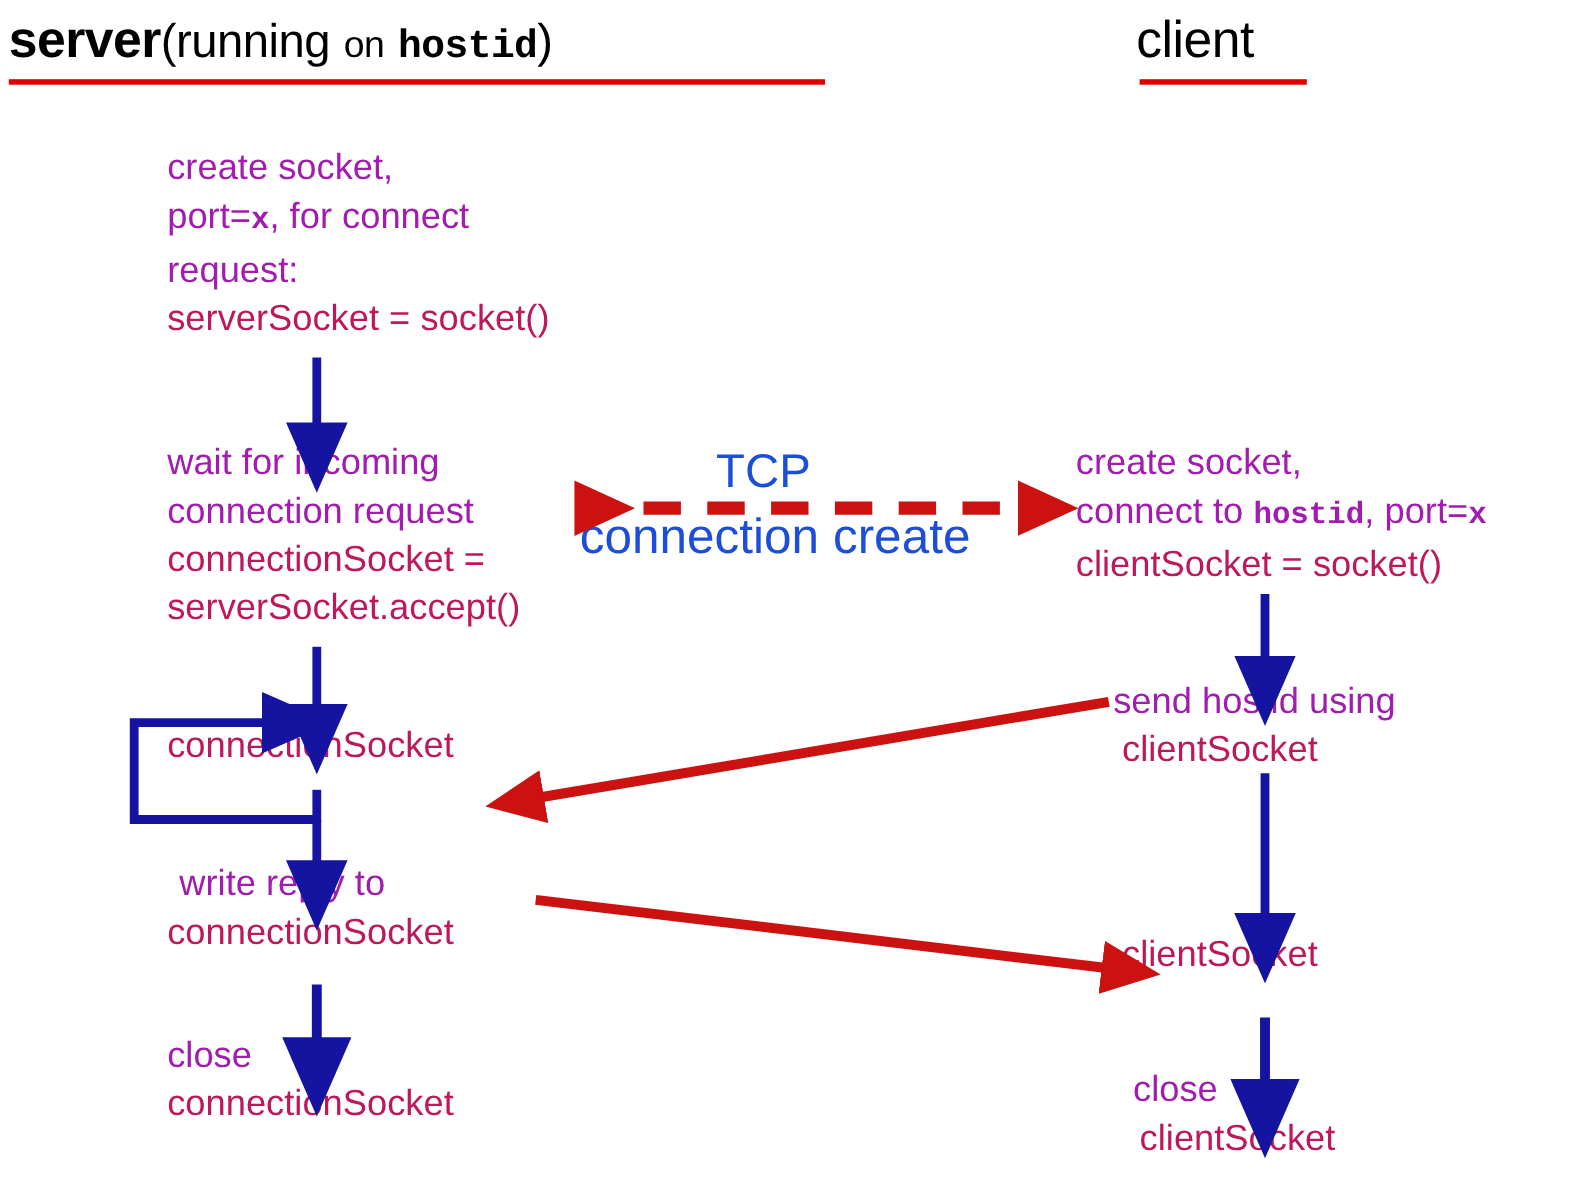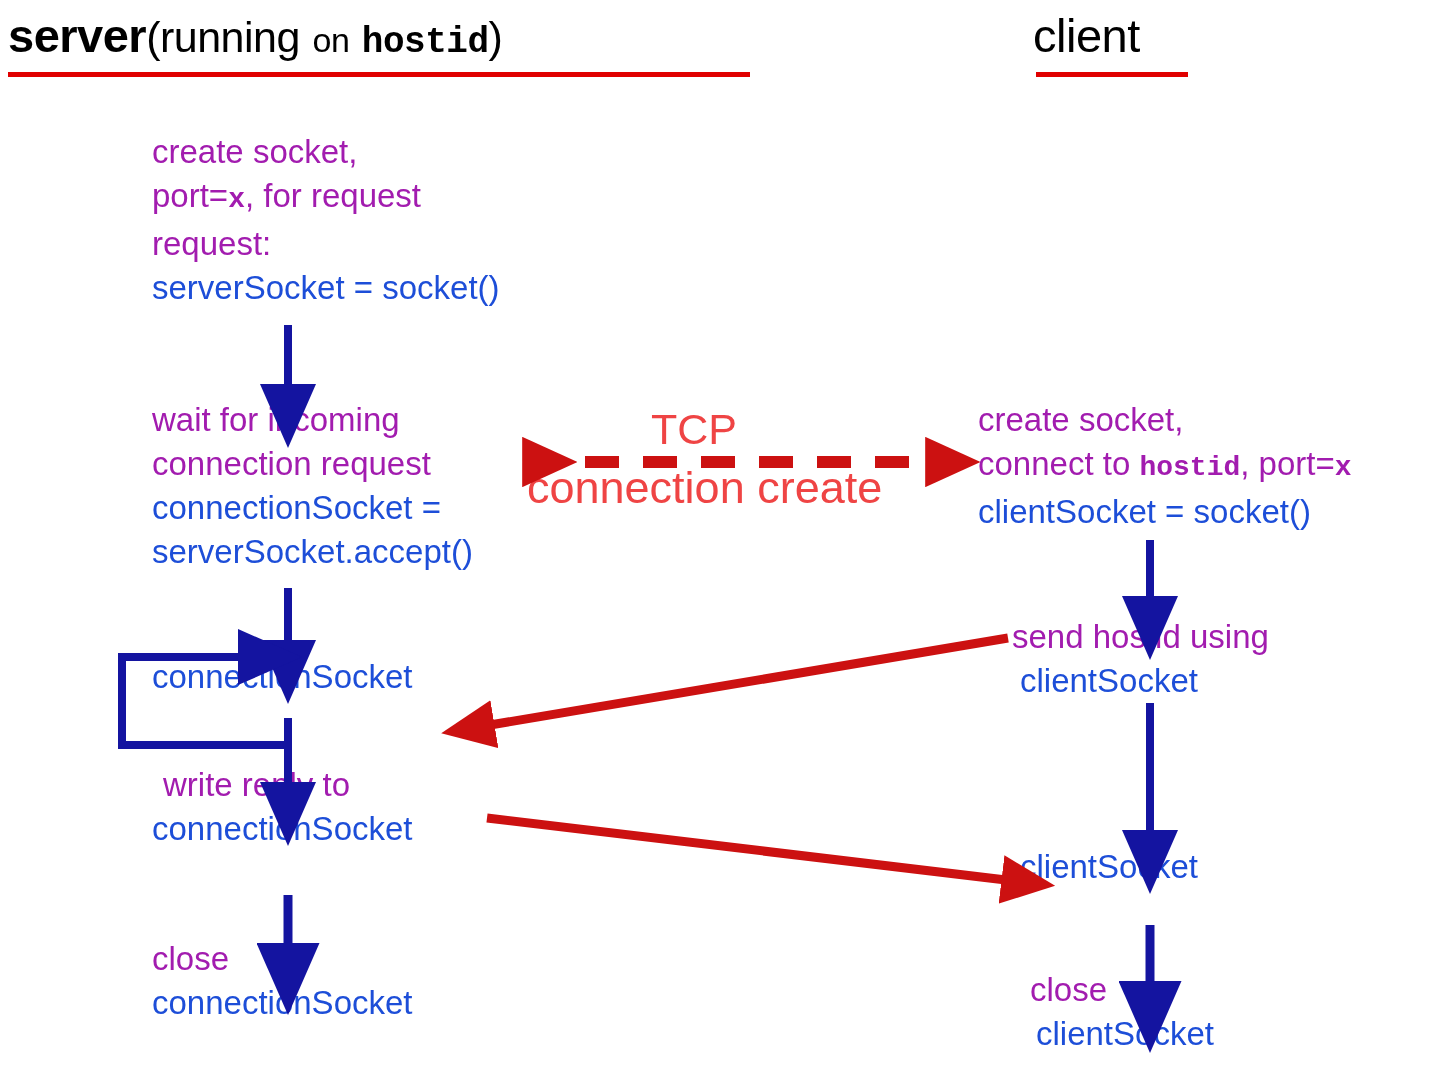--- a/index.html
+++ b/index.html
@@ -49,74 +49,74 @@
 
   
   .txt {
     position: absolute;
     font-family: "Liberation Sans", sans-serif;
     font-size: 33px;
     line-height: 44px;
     color: #000000;
     white-space: nowrap;
   }
-  .red { color: #1d4ed8; }
+  .red { color: #be185d; }
   .blk { color: #a21caf; }
   .txt .mono-b { font-size: 28px; letter-spacing: 0px; }
 
   
   #arrows {
     position: absolute;
     left: 0; top: 0;
     width: 1442px;
     height: 1082px;
     pointer-events: none;
   }
 
   
   .tcp-lab {
     position: absolute;
     font-family: "Liberation Sans", sans-serif;
-    color: #ef4444;
+    color: #1d4ed8;
     font-size: 43px;
     white-space: nowrap;
   }
 </style>
 </head>
 <body>
 
 <div id="stage">
 
   <div class="col-title" style="left:8px; top:8px;">
     <span>server</span><span class="title-sub">(running</span> <span class="title-small">on</span> <span class="mono-b" style="font-size:36px;">hostid</span><span class="title-sub">)</span>
   </div>
   <div class="title-rule" style="left:8px; top:72px; width:742px;"></div>
 
   <div class="col-title" style="left:1033px; top:8px; font-weight:400;">client</div>
   <div class="title-rule" style="left:1036px; top:72px; width:152px;"></div>
 
   <div class="txt" style="left:152px; top:130px;">
     <div class="blk">create socket,</div>
-    <div class="blk"><span>port=</span><span class="mono-b">x</span><span>, for request</span></div>
+    <div class="blk"><span>port=</span><span class="mono-b">x</span><span>, for connect</span></div>
     <div class="blk">request:</div>
     <div class="red">serverSocket = socket()</div>
   </div>
 
   <div class="txt" style="left:152px; top:398px;">
     <div class="blk">wait for incoming</div>
     <div class="blk">connection request</div>
     <div class="red">connectionSocket =</div>
     <div class="red">serverSocket.accept()</div>
   </div>
 
   <div class="txt" style="left:152px; top:655px;">
     <div class="red">connectionSocket</div>
   </div>
 
-  <div class="txt" style="left:163px; top:763px;">
+  <div class="txt" style="left:163px; top:781px;">
     <div class="blk">write reply to</div>
     <div class="red" style="margin-left:-11px;">connectionSocket</div>
   </div>
 
   <div class="txt" style="left:152px; top:937px;">
     <div class="blk">close</div>
     <div class="red">connectionSocket</div>
   </div>
 
   <div class="txt" style="left:978px; top:398px;">

